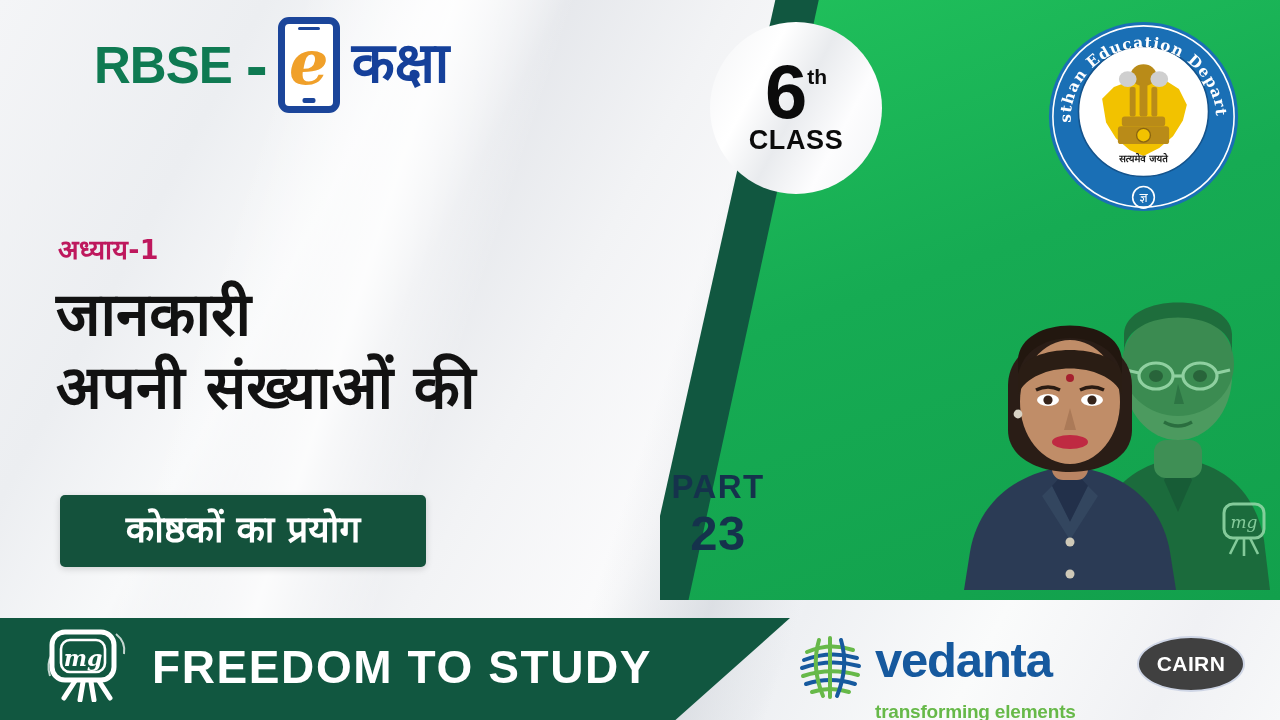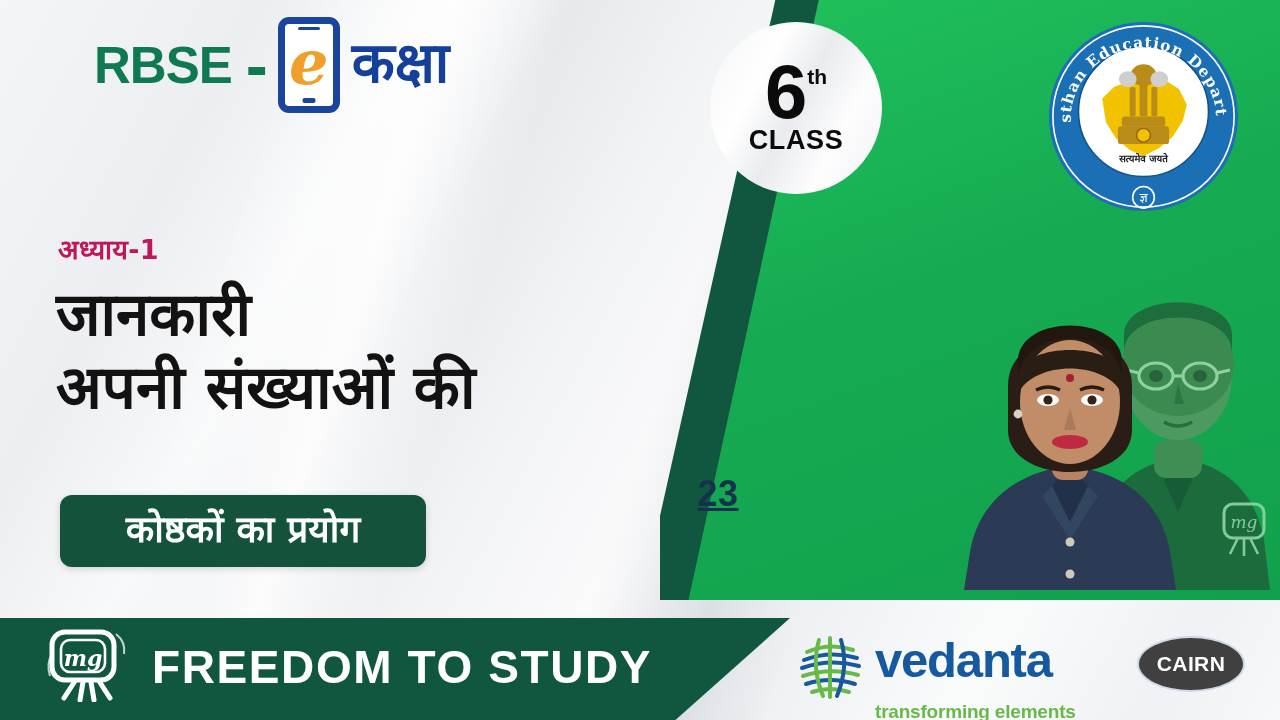--- a/index.html
+++ b/index.html
@@ -235,21 +235,21 @@
     line-height: 1.22;
   }
   .topic-badge {
     position: absolute;
     left: 60px;
     top: 495px;
     min-width: 366px;
     padding: 12px 28px 16px 28px;
     box-sizing: border-box;
     background: #14523c;
-    border-radius: 12px;
+    border-radius: 5px;
     text-align: center;
     font-family: "DejaVu Serif", serif;
     font-size: 37px;
     font-weight: 700;
     color: #ffffff;
     line-height: 1.2;
     box-shadow: 0 2px 7px rgba(0,0,0,.15);
   }
 
   
@@ -261,26 +261,25 @@
     text-align: center;
     color: #15324c;
   }
   .part-word {
     font-size: 33px;
     font-weight: 800;
     letter-spacing: 1.4px;
     line-height: 1;
   }
   .part-num {
-    font-size: 36px;
+    font-size: 49px;
     font-weight: 800;
     letter-spacing: .5px;
     line-height: 1.05;
     margin-top: 5px;
-    text-decoration: underline;
   }
 
   
   .photos {
     position: absolute;
     left: 930px;
     top: 236px;
     width: 350px;
     height: 354px;
     overflow: hidden;
@@ -440,20 +439,21 @@
   </div>
 
   <div class="chapter-label">अध्याय-1</div>
   <div class="chapter-title">
     <div>जानकारी</div>
     <div>अपनी संख्याओं की</div>
   </div>
   <div class="topic-badge">कोष्ठकों का प्रयोग</div>
 
   <div class="part-block">
+    <div class="part-word">PART</div>
     <div class="part-num">23</div>
   </div>
 
   <div class="photos">
     <svg class="teacher-back" viewBox="0 0 196 318">
       <g>
         <path d="M98 186 C52 192 22 222 14 266 L6 318 L190 318 L184 268 C176 222 146 192 98 186 Z" fill="#1b6b3c"></path>
         <path d="M98 186 L86 206 L98 236 L110 206 Z" fill="#14insert"></path>
         <path d="M98 186 L84 208 L98 240 L112 208 Z" fill="#175c36"></path>
         <rect x="74" y="168" width="48" height="38" rx="12" fill="#3f8f55"></rect>

